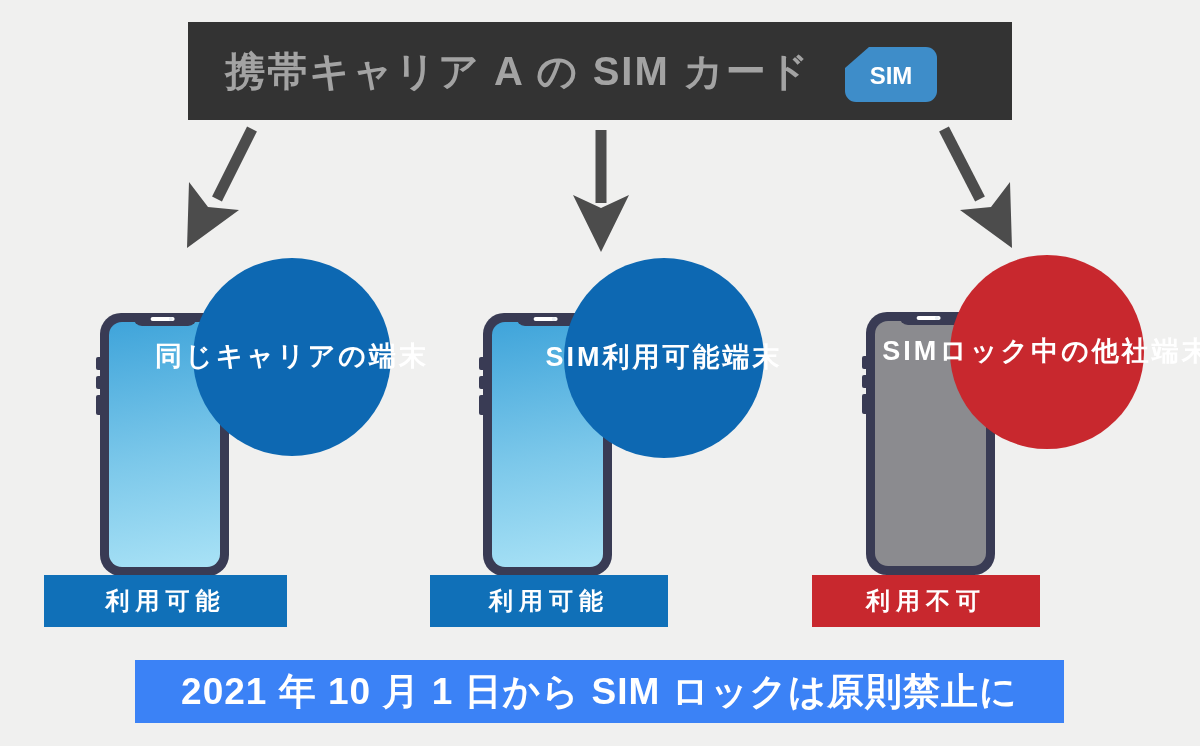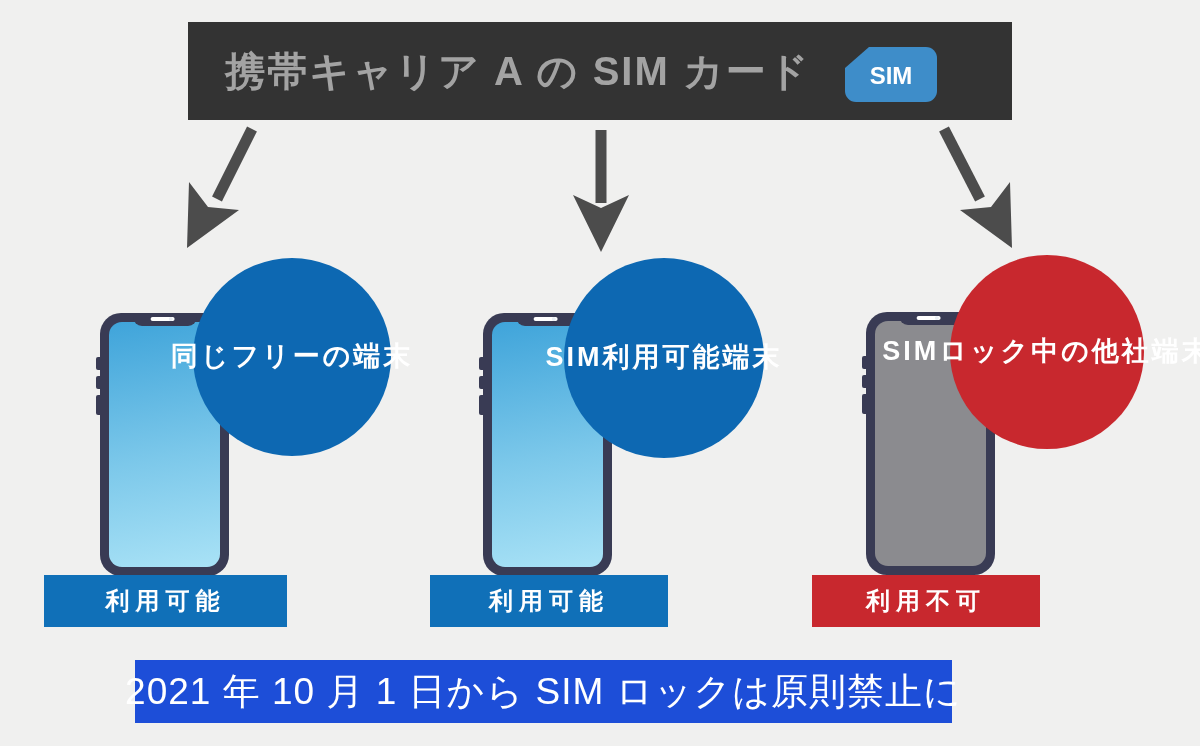--- a/index.html
+++ b/index.html
@@ -83,23 +83,23 @@
     color:#ffffff;font-size:24px;font-weight:700;letter-spacing:6px;
   }
   .status.blue{background:#1070b8;}
   .status.red{background:#c8282e;}
   .status-1{left:44px;top:575px;width:243px;}
   .status-2{left:430px;top:575px;width:238px;}
   .status-3{left:812px;top:575px;width:228px;}
 
   
   .footer-banner{
-    position:absolute;left:135px;top:660px;width:817px;height:63px;
-    background:#1d4ed8;display:flex;align-items:center;justify-content:center;
-    color:#ffffff;font-size:37px;font-weight:400;letter-spacing:1px;white-space:nowrap;
+    position:absolute;left:135px;top:660px;width:929px;height:63px;
+    background:#3b82f6;display:flex;align-items:center;justify-content:center;
+    color:#ffffff;font-size:37px;font-weight:700;letter-spacing:1px;white-space:nowrap;
   }
 </style>
 </head>
 <body>
 
 <div class="canvas">
 
   <div class="top-banner">
     <div class="title">携帯キャリア A の SIM カード</div>
     <div class="sim-chip">
@@ -153,21 +153,21 @@
       <div class="speaker"></div>
       <div class="camera-dot"></div>
     </div>
     <div class="side-btn b1"></div>
     <div class="side-btn b2"></div>
     <div class="side-btn b3"></div>
   </div>
 
   <div class="bubble blue bubble-1">
     <span>同じ</span>
-    <span>フリーの</span>
+    <span>キャリアの</span>
     <span>端末</span>
   </div>
   <div class="bubble blue bubble-2">
     <span>SIM</span>
     <span>利用可能</span>
     <span>端末</span>
   </div>
   <div class="bubble red bubble-3">
     <span>SIM</span>
     <span>ロック中の</span>

